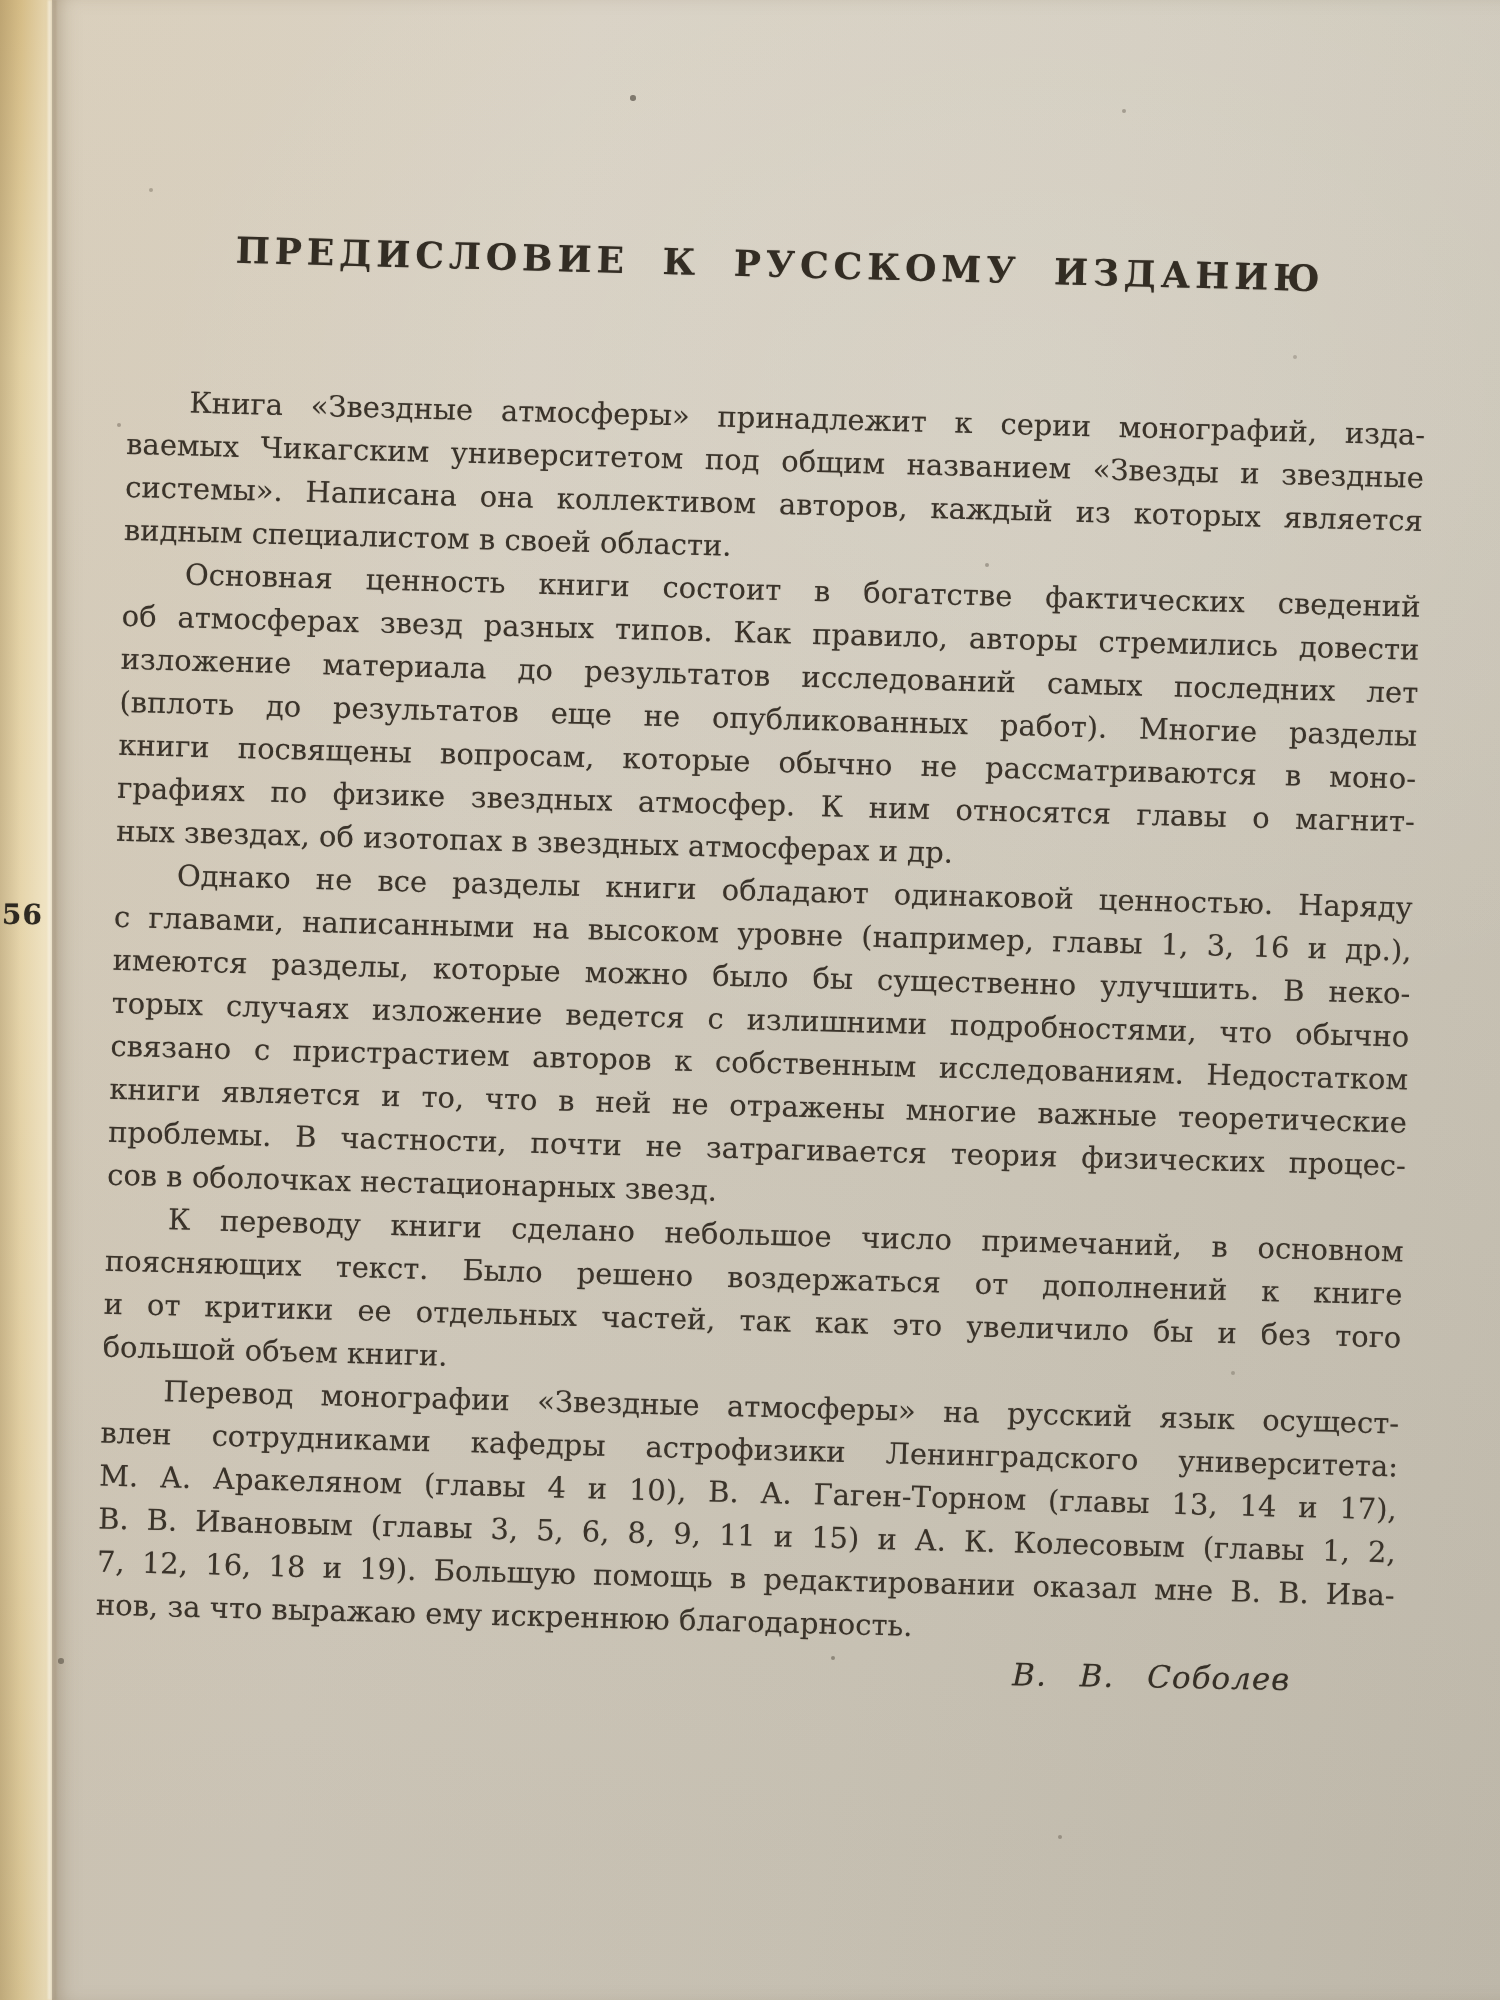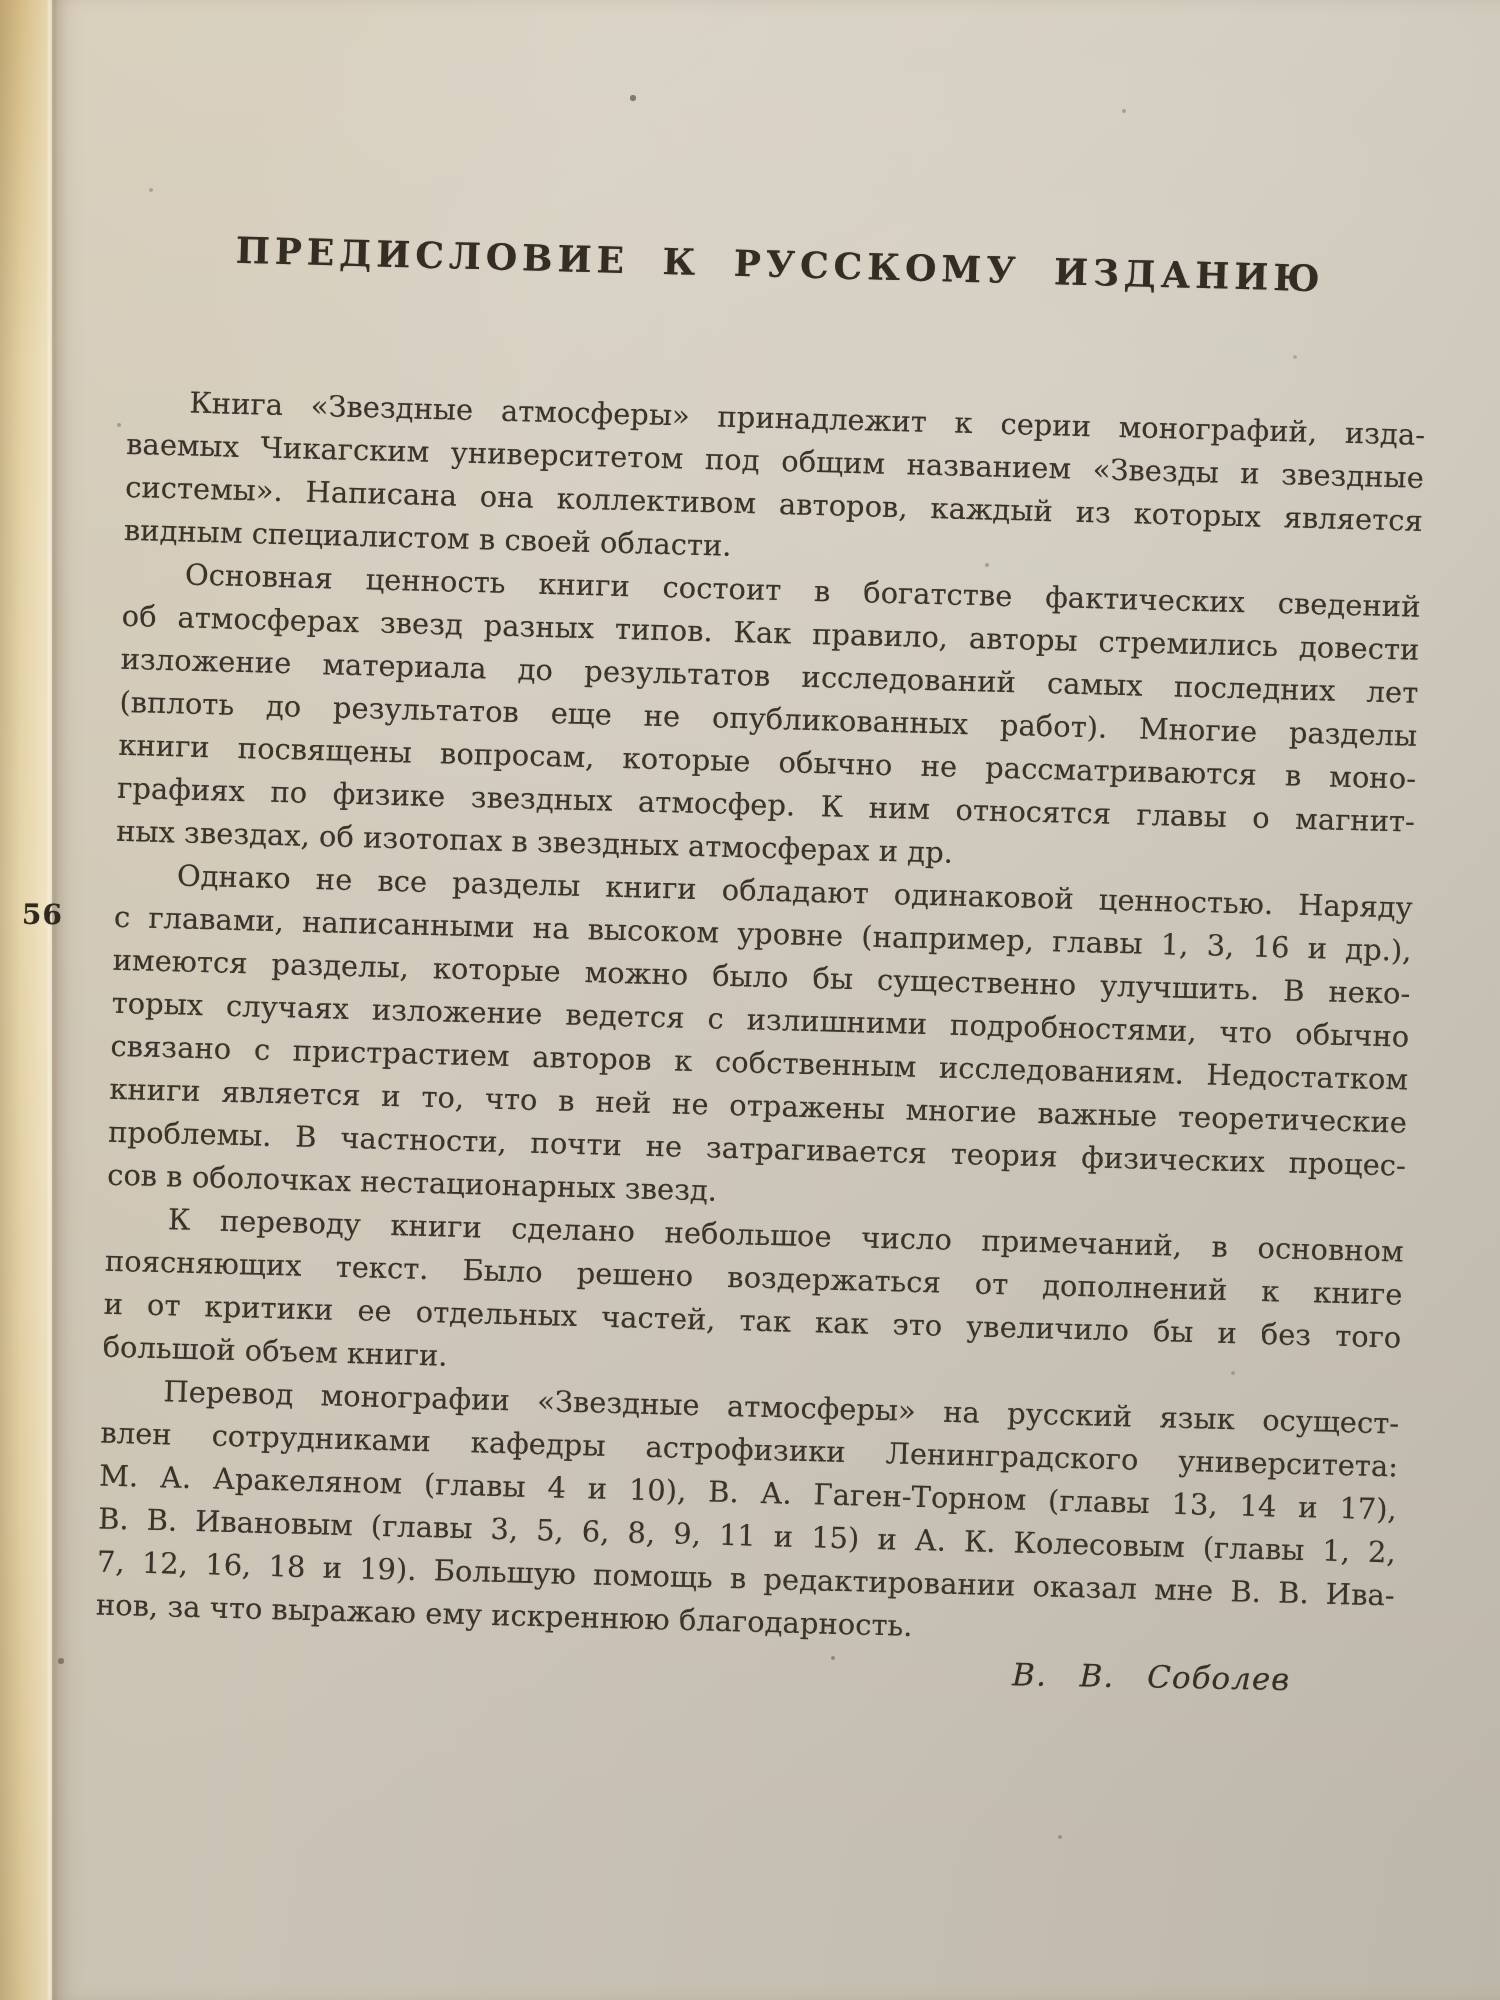--- a/index.html
+++ b/index.html
@@ -64,21 +64,21 @@
       60px 1660px 0 2px rgba(55,48,38,0.45),
       832px 1657px 0 1px rgba(55,48,38,0.40),
       1232px 1372px 0 1px rgba(70,60,48,0.28),
       1059px 1836px 0 1px rgba(70,60,48,0.35);
     border-radius: 50%;
   }
 
   
   .edge-number {
     position: absolute;
-    left: 22px; top: 898px;
+    left: 2px; top: 898px;
     font-size: 28px;
     font-weight: bold;
     color: #2e2921;
     letter-spacing: 1px;
     transform: rotate(1deg);
     text-shadow: 0 0 1px rgba(46,41,33,0.4);
   }
 
   
   .content {

